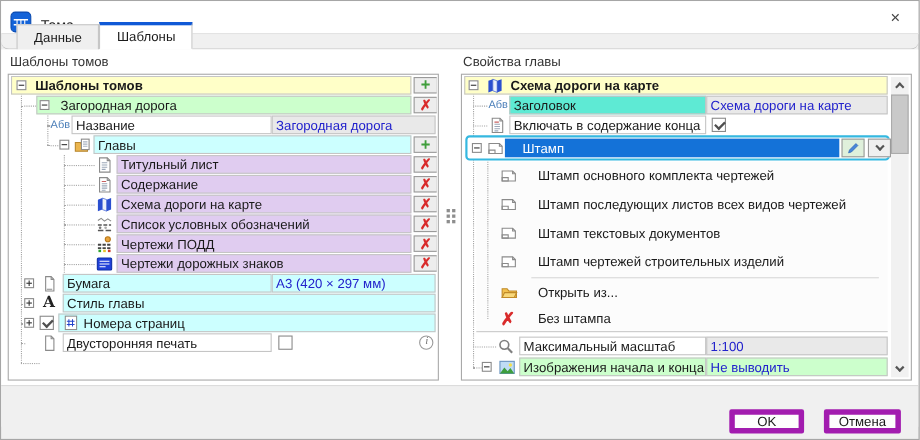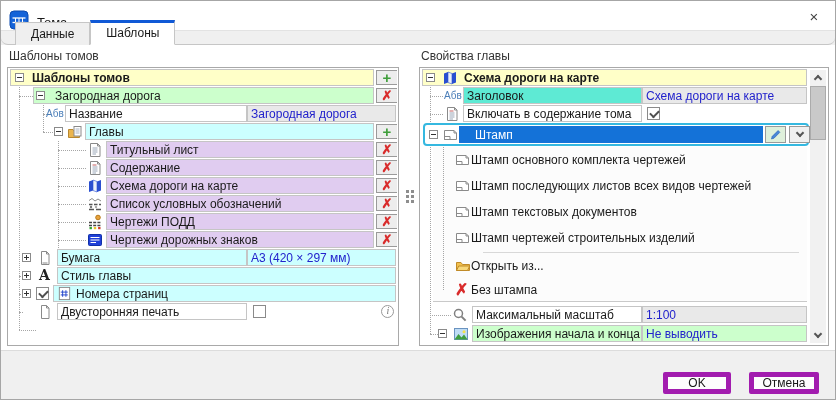--- a/index.html
+++ b/index.html
@@ -60,21 +60,21 @@
   .sel-box { position:absolute; left:2px; right:18px; top:0; height:23px; border:2px solid #35B8E0; border-radius:4px; background:#fff; }
   .sel-blue { position:absolute; left:34px; top:1px; width:304px; height:17px; background:#1472D8; color:#fff; display:flex; align-items:center; padding:0 16px; }
   .mini-btn { position:absolute; top:1px; width:21px; height:17px; border:1px solid #9A9A9A; display:flex; align-items:center; justify-content:center; }
   .pencil-btn { left:340px; background:#DFF0DB; }
   .drop-btn { left:364px; background:#F0F0F0; }
   .chev { width:6px; height:6px; border-right:2px solid #555; border-bottom:2px solid #555; transform:rotate(45deg); margin-top:-3px; }
 
   .dropdown { position:relative; height:155px; margin-left:12px; margin-right:20px; background:#FCFCFC; border-bottom:1px solid #C9C9C9; }
   .ditem { position:relative; height:26px; display:flex; align-items:center; }
   .ditem.small { height:24px; }
-  .ditem .dlabel { margin-left:38px; }
+  .ditem .dlabel { margin-left:56px; }
   .dsep { height:3px; position:relative; }
   .dsep::before { content:""; position:absolute; left:50px; right:8px; top:1px; border-top:1px solid #D8D8D8; }
 
   
   .scrollbar { position:absolute; top:1px; bottom:1px; right:1px; width:16px; background:#F1F1F1; }
   .sb-btn { position:absolute; left:0; width:16px; height:15px; display:flex; align-items:center; justify-content:center; }
   .sb-up { top:0; } .sb-down { bottom:0; }
   .chev-up { width:6px; height:6px; border-left:2px solid #555; border-top:2px solid #555; transform:rotate(45deg); margin-top:3px; }
   .chev-dn { width:6px; height:6px; border-right:2px solid #555; border-bottom:2px solid #555; transform:rotate(45deg); margin-top:-3px; }
   .sb-thumb { position:absolute; left:0; top:16px; width:16px; height:54px; background:#C9C9C9; border:1px solid #ABABAB; }
@@ -370,21 +370,21 @@
         <div class="trow">
           <span class="ic" style="left:23px">
             <svg width="16" height="16" viewBox="0 0 16 16">
               <path d="M3.5 1.5h7l2.5 2.5v10.5h-9.5z" fill="#fff" stroke="#8A8A8A"></path>
                 <path d="M10.5 1.5v2.5h2.5" fill="none" stroke="#8A8A8A"></path>
               <path d="M5.5 5h4" stroke="#C86060" fill="none"></path>
               <path d="M5.5 7h5M5.5 9h5M5.5 11h5M5.5 13h3.5" stroke="#9AA7B8" fill="none"></path>
             </svg>
           </span>
           <div class="bgcell" style="left:42px;width:179px;background:#fff">
-              <span class="lbl">Включать в содержание тома</span>
+              <span class="lbl">Включать в содержание конца</span>
             </div>
           <span class="cb checked" style="left:226px"></span>
         </div>
 
         <div class="sel-row">
           <div class="sel-box">
             <span class="exp" style="left:4px;top:5px"></span>
             <span class="ic" style="left:18px;top:2px">
               <svg width="16" height="16" viewBox="0 0 16 16">
                 <path d="M1.5 3.5h9.5l2.5 2.5v6.5H1.5z" fill="#fff" stroke="#8A8A8A"></path>

